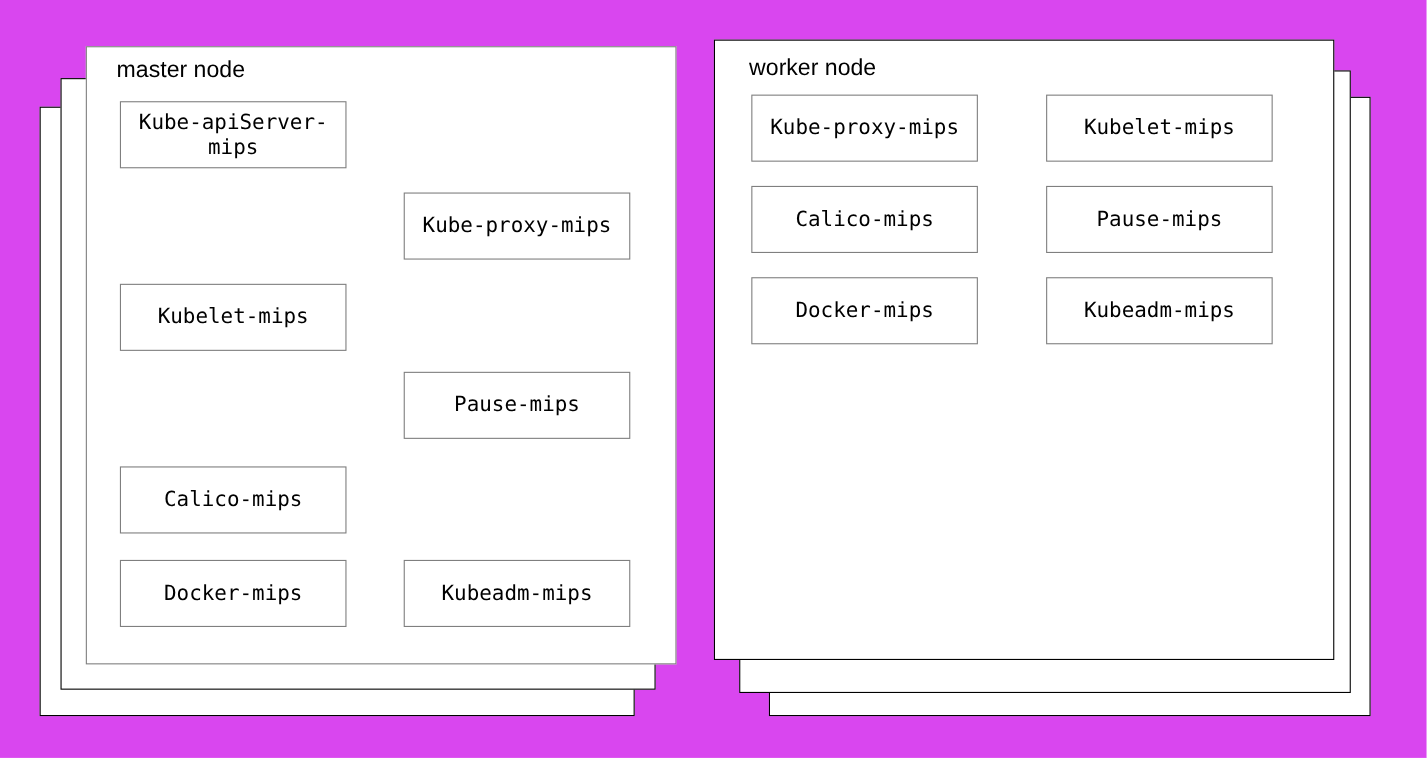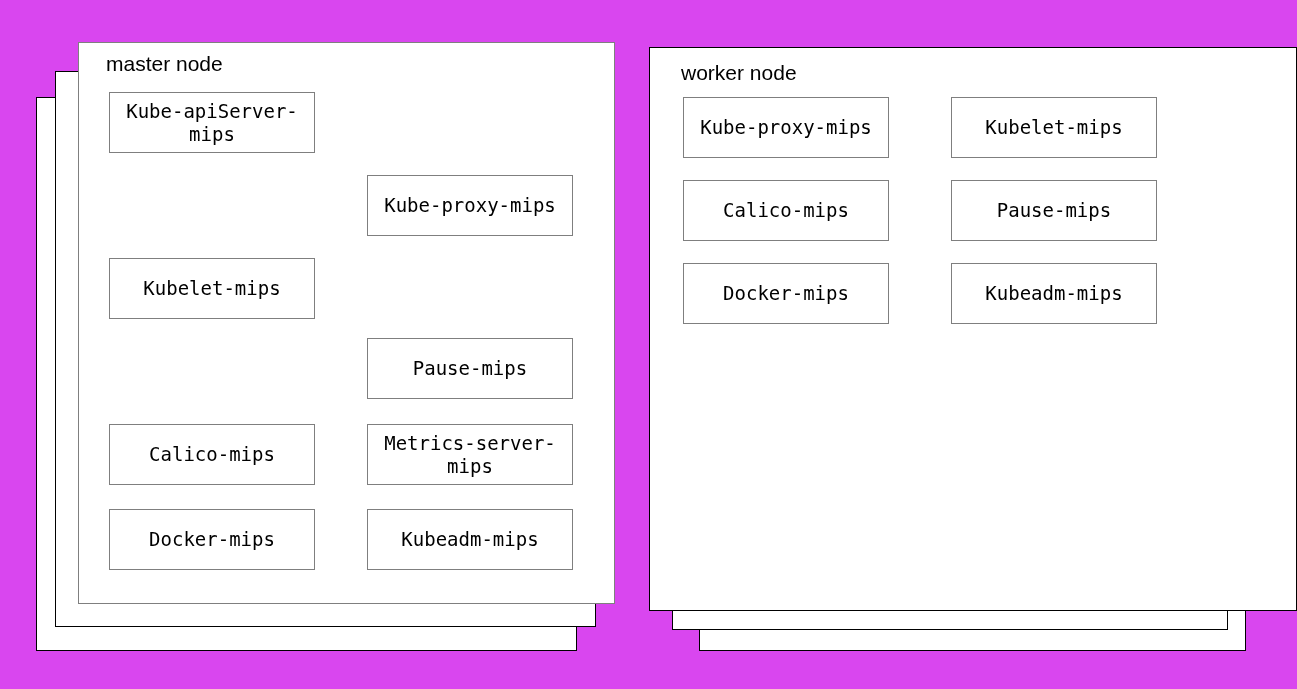--- a/index.html
+++ b/index.html
@@ -25,21 +25,21 @@
   .node-panel {
     position: absolute;
     background: #ffffff;
     box-sizing: border-box;
   }
   .node-panel.master {
     left: 78px; top: 42px; width: 537px; height: 562px;
     border: 1.2px solid #7f7f7f;
   }
   .node-panel.worker {
-    left: 649px; top: 47px; width: 648px; height: 564px;
+    left: 649px; top: 36px; width: 564px; height: 564px;
     border: 1.5px solid #000000;
   }
   .node-title {
     position: absolute;
     font-family: "Liberation Sans", sans-serif;
     font-size: 21px;
     line-height: 1.1;
     color: #000000;
     white-space: nowrap;
   }
@@ -96,23 +96,20 @@
     </div>
     <div class="cbox m-c1 r3">
       <span>Kubelet-mips</span>
     </div>
     <div class="cbox m-c2 r4">
       <span>Pause-mips</span>
     </div>
     <div class="cbox m-c1 r5">
       <span>Calico-mips</span>
     </div>
-    <div class="cbox m-c2 r5">
-      <span>Metrics-server-mips</span>
-    </div>
     <div class="cbox m-c1 r6">
       <span>Docker-mips</span>
     </div>
     <div class="cbox m-c2 r6">
       <span>Kubeadm-mips</span>
     </div>
   </div>
 
   <div class="stack-layer" style="left:699px; top:88px; width:547px; height:563px;"></div>
   <div class="stack-layer" style="left:672px; top:64px; width:556px; height:566px;"></div>

